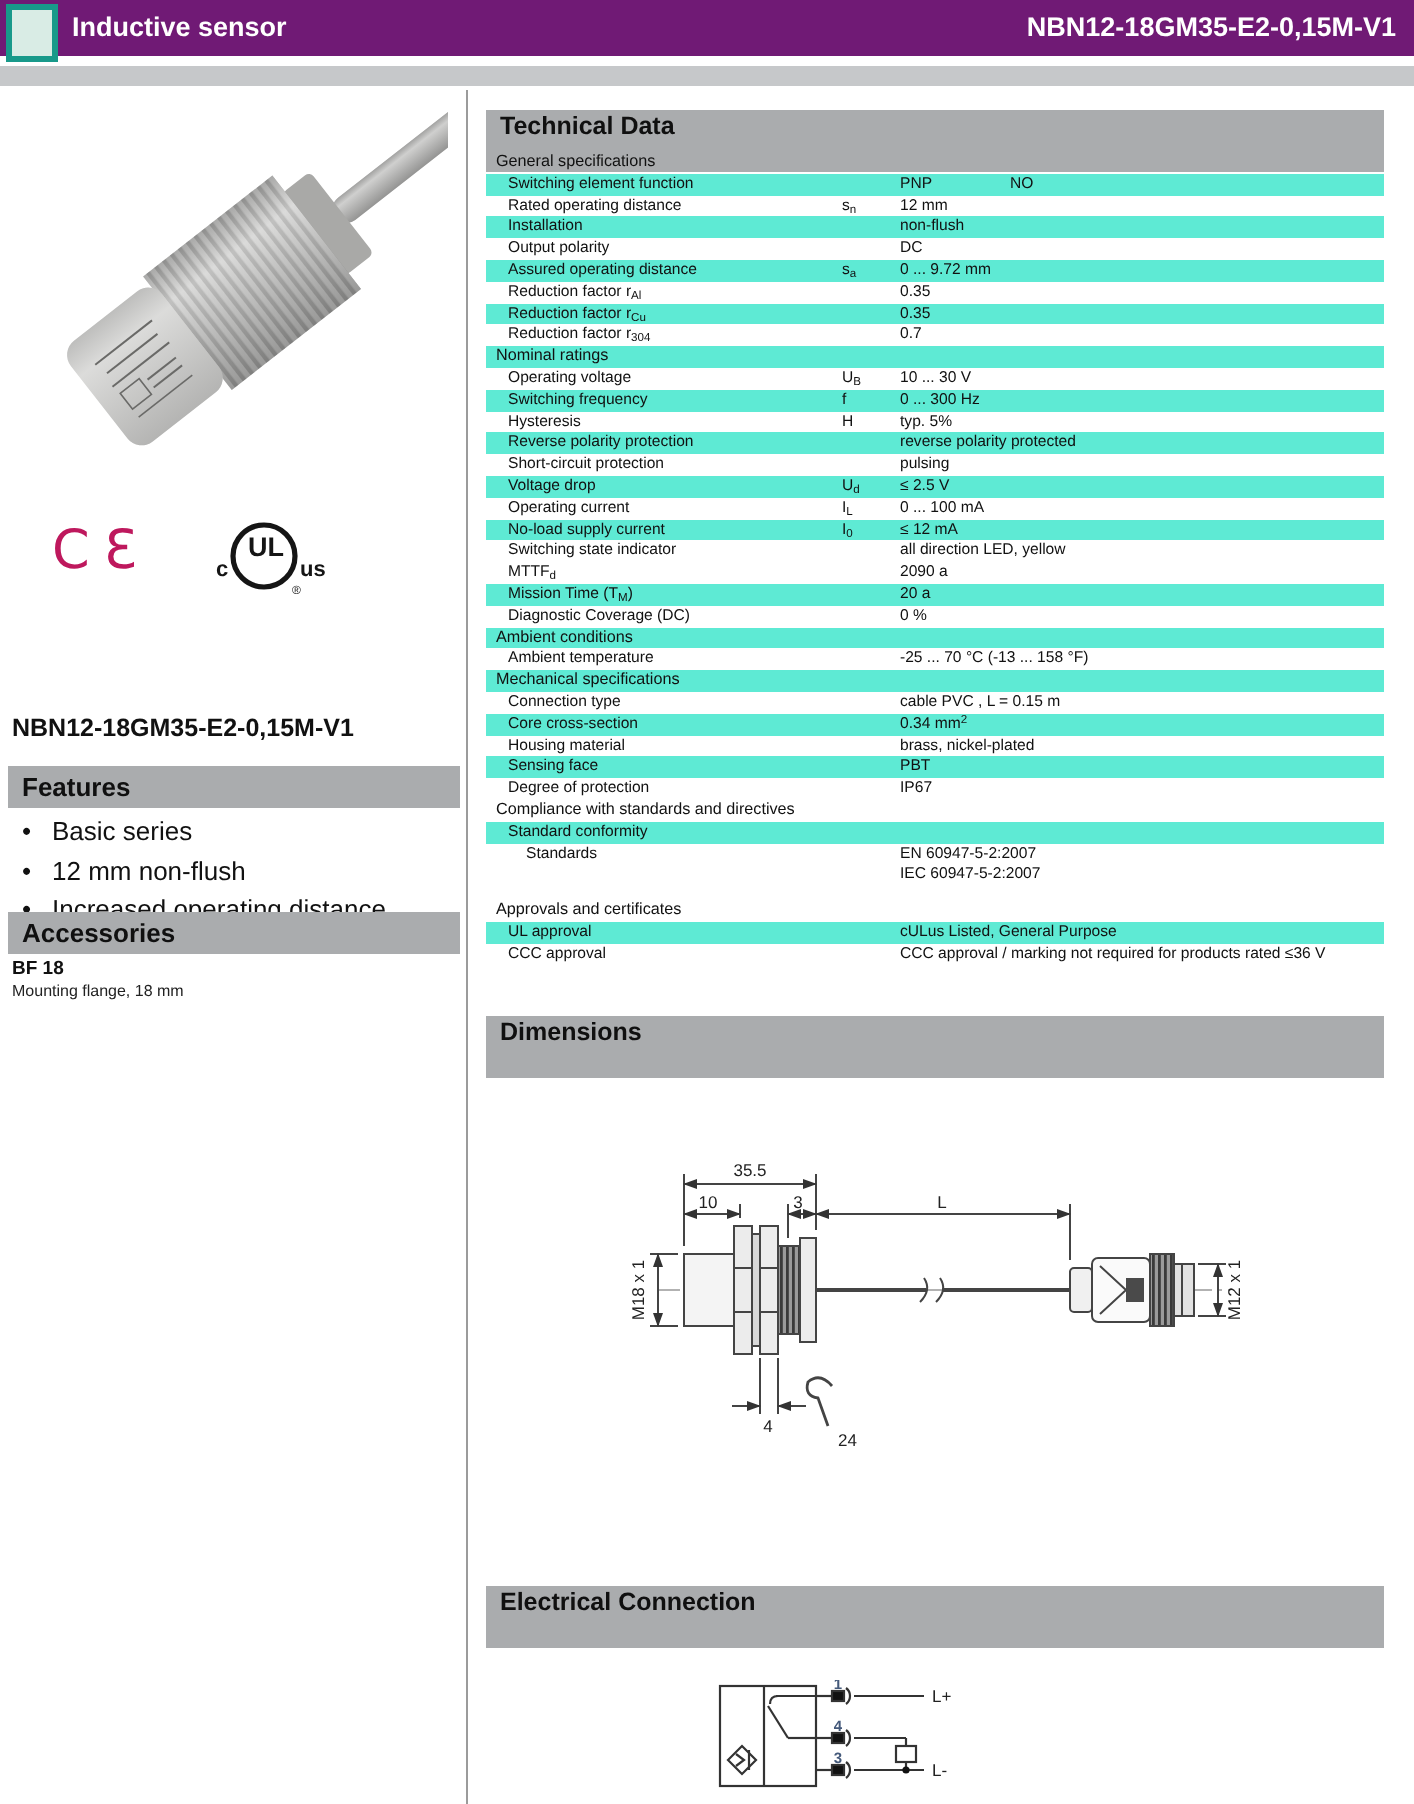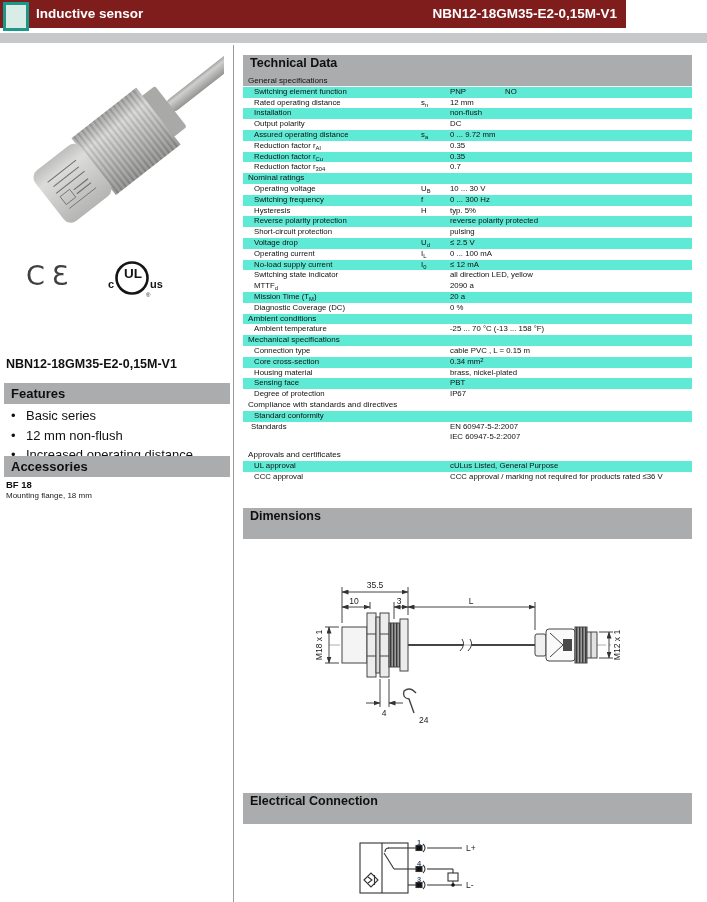--- a/index.html
+++ b/index.html
@@ -1,52 +1,52 @@
 <!DOCTYPE html>
 <html><head>
 <meta charset="utf-8">
 <style>
   html,body{margin:0;padding:0;background:#fff;}
   #page{position:relative;width:707px;height:902px;background:#fff;overflow:hidden;
         font-family:"Liberation Sans",sans-serif;color:#111;}
 
   
-  .hdr{position:absolute;top:0;left:0;width:626px;height:28px;background:#7f1d1d;}
+  .hdr{position:absolute;top:0;left:0;width:707px;height:28px;background:#701a75;}
   .hdr-icon{position:absolute;left:3px;top:2px;width:20px;height:23px;background:#d9ece5;border:3px solid #18998a;}
   .hdr-title{position:absolute;left:36px;top:6px;color:#fff;font-weight:bold;font-size:13.5px;}
   .hdr-model{position:absolute;right:9px;top:6px;color:#fff;font-weight:bold;font-size:13.5px;}
   .substrip{position:absolute;top:33px;left:0;width:707px;height:10px;background:#c6c8ca;}
   .vdivider{position:absolute;left:233px;top:45px;width:1px;height:857px;background:#9b9b9b;}
 
   
   .secbar{position:absolute;background:#aaacae;color:#101010;font-weight:bold;
           box-sizing:border-box;padding-left:7px;}
   .secbar.left{left:4px;width:226px;height:21px;font-size:13px;line-height:21px;}
   .secbar.right{left:243px;width:449px;height:31px;font-size:12.5px;line-height:17px;}
 
   
   #photo{position:absolute;left:10px;top:50px;}
   #cemark{position:absolute;left:26px;top:260px;font-family:"DejaVu Sans",sans-serif;
-          font-size:27px;letter-spacing:7px;color:#404040;}
+          font-size:27px;letter-spacing:7px;color:#be185d;}
   #ulmark{position:absolute;left:82px;top:255px;}
   .modelnum{position:absolute;left:6px;top:357px;font-weight:bold;font-size:12.5px;}
   #featlist{position:absolute;left:6px;top:408px;width:222px;}
   .feat{position:relative;padding-left:20px;font-weight:normal;font-size:13px;margin-bottom:4.5px;}
   .feat::before{content:"•";position:absolute;left:5px;}
   .acc-name{position:absolute;left:6px;top:479px;font-weight:bold;font-size:9.5px;}
   .acc-desc{position:absolute;left:6px;top:491px;font-size:8px;color:#222;}
 
   
   #tdtable{position:absolute;left:243px;top:76px;width:449px;}
   .td-row{position:relative;height:10.8px;line-height:10.8px;font-size:7.8px;white-space:nowrap;}
   .td-row.shade{background:#5eead4;}
   .td-row.tall{height:21.6px;line-height:10.8px;}
   .td-row.spacer{height:7px;}
   .td-row .lbl{position:absolute;left:11px;top:0;}
-  .td-row .lbl.ind2{left:8px;}
+  .td-row .lbl.ind2{left:20px;}
   .td-row.sect .lbl{left:5px;font-weight:normal;font-size:8.1px;}
   .td-row .sym{position:absolute;left:178px;top:0;}
   .td-row .val{position:absolute;left:207px;top:0;}
   .td-row .val2{position:absolute;left:262px;top:0;}
   .td-row sub{font-size:5.8px;vertical-align:-1.5px;line-height:0;}
   .td-row sup{font-size:5.8px;vertical-align:2.5px;line-height:0;}
 
   
   #dims-svg{position:absolute;left:243px;top:535px;}
   #elec-svg{position:absolute;left:350px;top:840px;}

